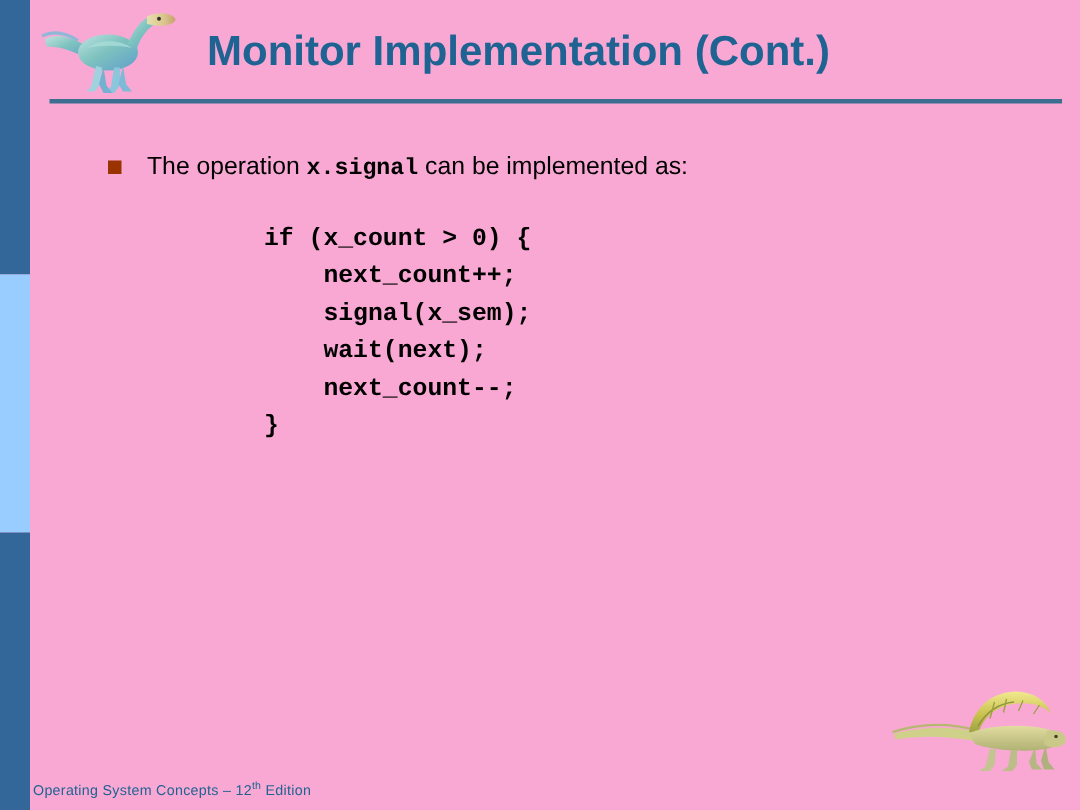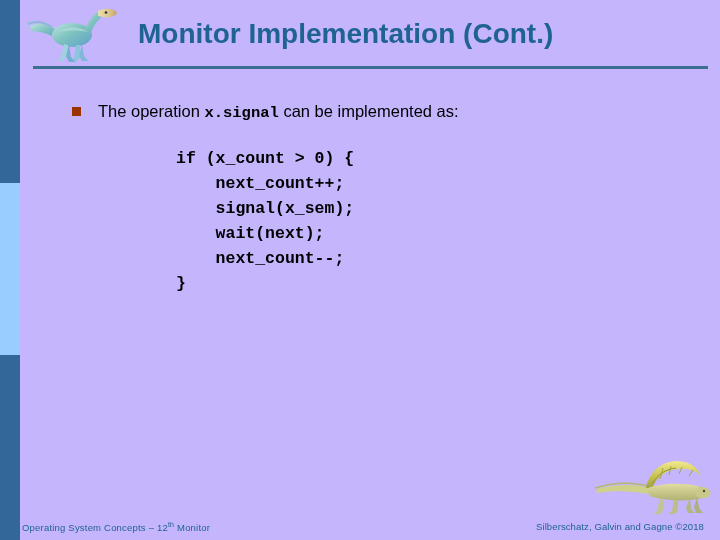--- a/index.html
+++ b/index.html
@@ -4,21 +4,21 @@
 <style>
   html, body {
     margin: 0;
     padding: 0;
     background: #ffffff;
   }
   #slide {
     position: relative;
     width: 720px;
     height: 540px;
-    background: #c4b5fd;
+    background: #f9a8d4;
     overflow: hidden;
     font-family: "Liberation Sans", sans-serif;
   }
 
   
   .sidebar-bar {
     position: absolute;
     left: 0;
     width: 20px;
   }
@@ -228,19 +228,18 @@
       <path d="M104 31 C113 30, 118 34, 116 39 C114 43, 106 43, 102 40 Z" fill="#cbc98a"></path>
       <circle cx="110" cy="35" r="1.2" fill="#4a4427"></circle>
 
       <path d="M66 43 L63 55 L59 58 L66 58 L69 54 L70 44 Z" fill="#c4c492"></path>
       <path d="M80 44 L78 55 L74 58 L81 58 L84 54 L84 44 Z" fill="#bcbd88"></path>
       <path d="M96 42 L97 53 L101 57 L94 57 L92 52 Z" fill="#b5b783"></path>
       <path d="M103 41 L105 52 L109 57 L102 57 L100 51 Z" fill="#aeb17c"></path>
     </svg>
   </div>
 
-  <div class="footer-left"><span>Operating System Concepts – 12</span><sup>th</sup><span> Monitor</span></div>
+  <div class="footer-left"><span>Operating System Concepts – 12</span><sup>th</sup><span> Edition</span></div>
 
   <div class="footer-center">6.39</div>
 
-  <div class="footer-right">Silberschatz, Galvin and Gagne ©2018</div>
 
 </div>
 
 </body></html>

